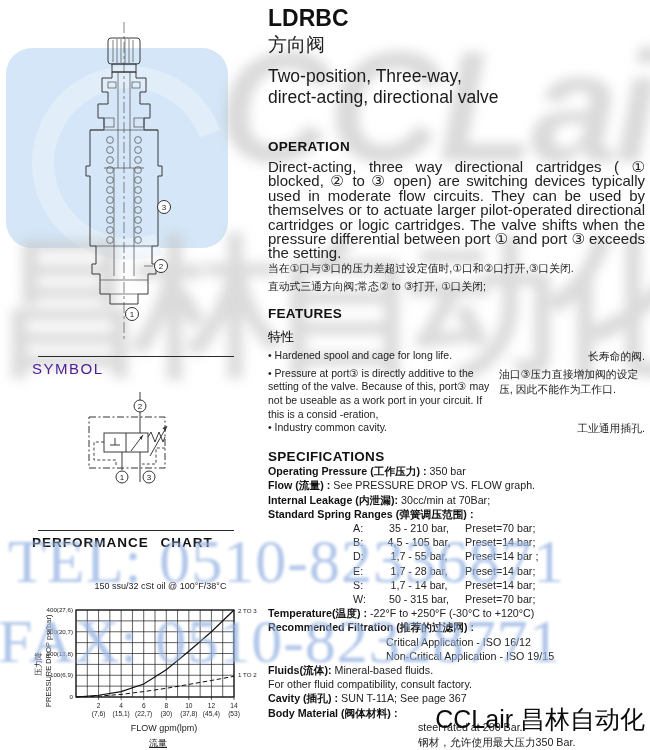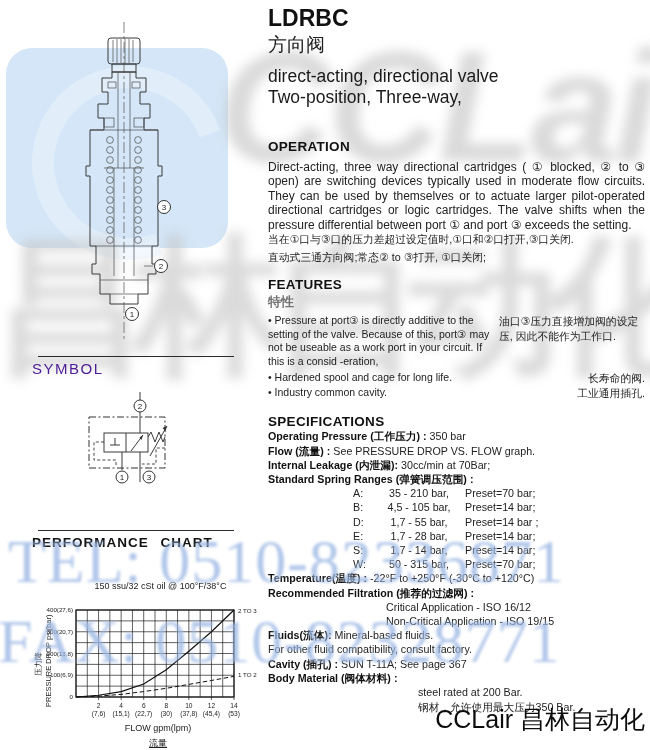--- a/index.html
+++ b/index.html
@@ -21,21 +21,21 @@
   .content{z-index:1;}
   .sep{position:absolute;border-top:1.6px solid #2a2a2a;z-index:1;}
   #sep1{left:38px;top:356px;width:196px;}
   #sep2{left:38px;top:530px;width:196px;}
   .symbol-heading{left:32px;top:360px;font-size:15px;letter-spacing:1.5px;color:#4c1d95;}
   .chart-heading{left:32px;top:535px;font-size:13.5px;font-weight:bold;letter-spacing:1px;word-spacing:7px;color:#111;}
   .chart-title{left:58px;top:581px;width:205px;text-align:center;font-size:9px;color:#222;}
   .vlab{position:absolute;transform:rotate(-90deg);transform-origin:left top;white-space:nowrap;font-size:7.5px;color:#222;z-index:1;}
   #ylab-en{left:44px;top:707px;}
   #ylab-cn{left:33px;top:676px;font-size:8px;}
-  .xaxis-lab{left:78px;top:723px;width:160px;text-align:center;font-size:9px;color:#222;}
+  .xaxis-lab{left:84px;top:723px;width:160px;text-align:center;font-size:9px;color:#222;}
   .xaxis-cn{left:78px;top:737px;width:160px;text-align:center;font-size:9px;color:#222;text-decoration:underline;}
   svg{overflow:visible;}
   .draw{stroke:#3a3a3a;stroke-width:1;fill:none;}
   .thin{stroke:#4a4a4a;stroke-width:.7;fill:none;}
   .cl{stroke:#666;stroke-width:.8;stroke-dasharray:11 3 3 3;fill:none;}
   .dd{stroke:#333;stroke-width:1;stroke-dasharray:7 2.5 2 2.5;fill:none;}
   .dash{stroke:#333;stroke-width:.9;stroke-dasharray:3 2.2;fill:none;}
   .portc{stroke:#333;stroke-width:1;fill:#fff;}
   .portn{font-size:8px;fill:#222;text-anchor:middle;}
   .grid{stroke:#1d1d1d;stroke-width:.7;}
@@ -44,23 +44,23 @@
   .curve.dashed{stroke-dasharray:4.5 2.6;stroke-width:1;}
   .ylabt{font-size:6.2px;fill:#222;text-anchor:end;font-family:"Liberation Sans",sans-serif;}
   .xlabt{font-size:6.6px;fill:#222;text-anchor:middle;font-family:"Liberation Sans",sans-serif;}
   .slabt{font-size:6.2px;fill:#222;font-family:"Liberation Sans",sans-serif;}
   
   .rcol{position:absolute;left:268px;top:5px;width:377px;z-index:2;}
   .model{font-size:23px;font-weight:bold;color:#111;line-height:26px;}
   .model-cn{font-size:19px;color:#222;line-height:25px;margin-top:1px;}
   .subtitle{font-size:17.5px;color:#1a1a1a;line-height:21px;margin-top:9px;}
   .sec-h{font-size:13.5px;font-weight:bold;color:#111;letter-spacing:.3px;}
-  .sec-h-cn{font-size:13px;font-weight:bold;color:#737373;margin-top:1px;}
+  .sec-h-cn{font-size:13px;font-weight:normal;color:#000000;margin-top:7px;}
   .op-h{margin-top:31px;}
-  .para{font-size:12px;line-height:14.4px;text-align:justify;color:#222;margin-top:6px;}
+  .para{font-size:15px;line-height:14.4px;text-align:justify;color:#222;margin-top:6px;}
   .para-cn{font-size:10.8px;line-height:15px;color:#222;margin-top:3px;}
   .feat-h{margin-top:12px;}
   .feat-row{display:flex;justify-content:space-between;margin-top:3px;}
   .feat-en{width:228px;font-size:10.5px;line-height:13.6px;color:#222;}
   .feat-cn{width:146px;font-size:10.8px;line-height:15px;color:#222;}
   .feat-cn.r{text-align:right;width:146px;}
   .spec-h{margin-top:13px;}
   .spec-line{font-size:10.7px;line-height:14.2px;color:#222;}
   .spec-line b{color:#111;}
   .spring-row{display:flex;font-size:10.7px;line-height:14.2px;color:#222;padding-left:85px;}
@@ -258,38 +258,38 @@
       <text x="198" y="83.25" class="slabt">1 TO 2</text>
     </svg>
 
   <div class="abs content xaxis-lab">FLOW   gpm(lpm)</div>
   <div class="abs content xaxis-cn">流量</div>
 
   <div class="rcol">
     <div class="model">LDRBC</div>
     <div class="model-cn">方向阀</div>
     <div class="subtitle">
+      <div>Two-position, Three-way,</div>
       <div>direct-acting, directional valve</div>
-      <div>Two-position, Three-way,</div>
     </div>
 
     <div class="sec-h op-h">OPERATION</div>
     <div class="para">Direct-acting, three way directional cartridges ( ① blocked, ② to ③ open) are switching devices typically used in moderate flow circuits. They can be used by themselves or to actuate larger pilot-operated directional cartridges or logic cartridges. The valve shifts when the pressure differential between port ① and port ③ exceeds the setting.</div>
     <div class="para-cn" style="margin-top:0;">当在①口与③口的压力差超过设定值时,①口和②口打开,③口关闭.</div>
     <div class="para-cn">直动式三通方向阀;常态② to ③打开, ①口关闭;</div>
 
     <div class="sec-h feat-h">FEATURES</div>
     <div class="sec-h-cn">特性</div>
     <div class="feat-row">
+      <div class="feat-en">• Hardened spool and cage for long life.</div>
+      <div class="feat-cn r">长寿命的阀.</div>
+    </div>
+    <div class="feat-row">
       <div class="feat-en">• Pressure at port③ is directly additive to the setting of the valve. Because of this, port③ may not be useable as a work port in your circuit. If this is a consid -eration,</div>
       <div class="feat-cn">油口③压力直接增加阀的设定压, 因此不能作为工作口.</div>
-    </div>
-    <div class="feat-row">
-      <div class="feat-en">• Hardened spool and cage for long life.</div>
-      <div class="feat-cn r">长寿命的阀.</div>
     </div>
     <div class="feat-row" style="margin-top:0;">
       <div class="feat-en">• Industry common cavity.</div>
       <div class="feat-cn r">工业通用插孔.</div>
     </div>
 
     <div class="sec-h spec-h">SPECIFICATIONS</div>
 
     <div class="spec-line"><b>Operating Pressure (工作压力) : </b><span>350 bar</span></div>
     <div class="spec-line"><b>Flow (流量) : </b><span>See PRESSURE DROP VS. FLOW graph.</span></div>

